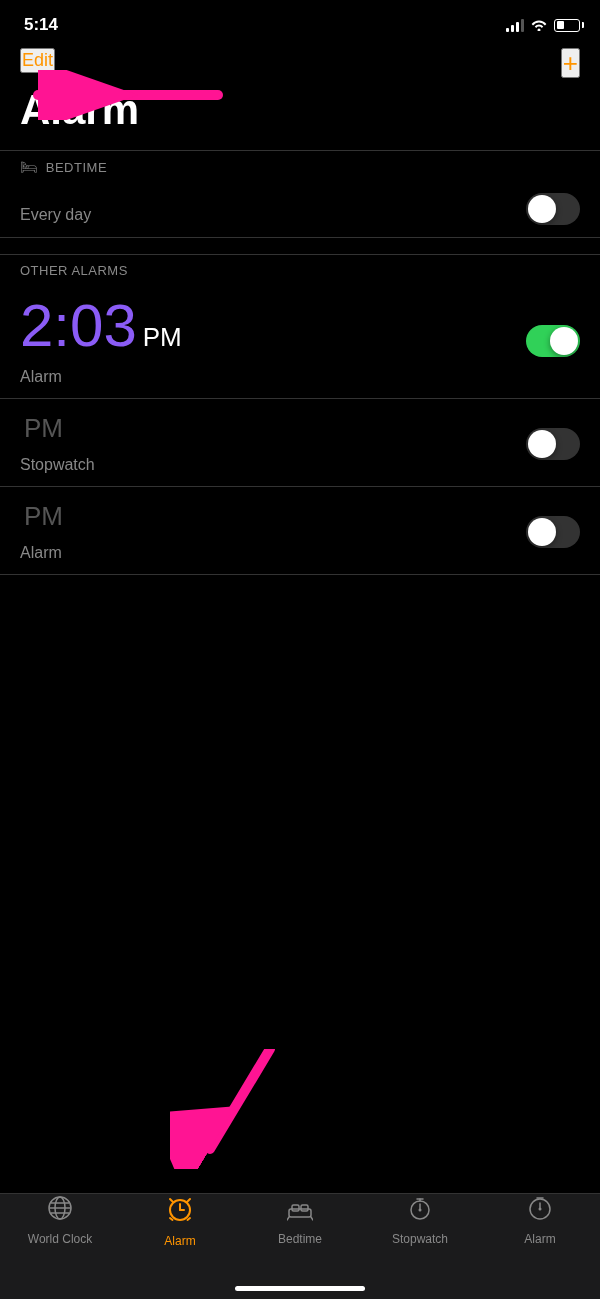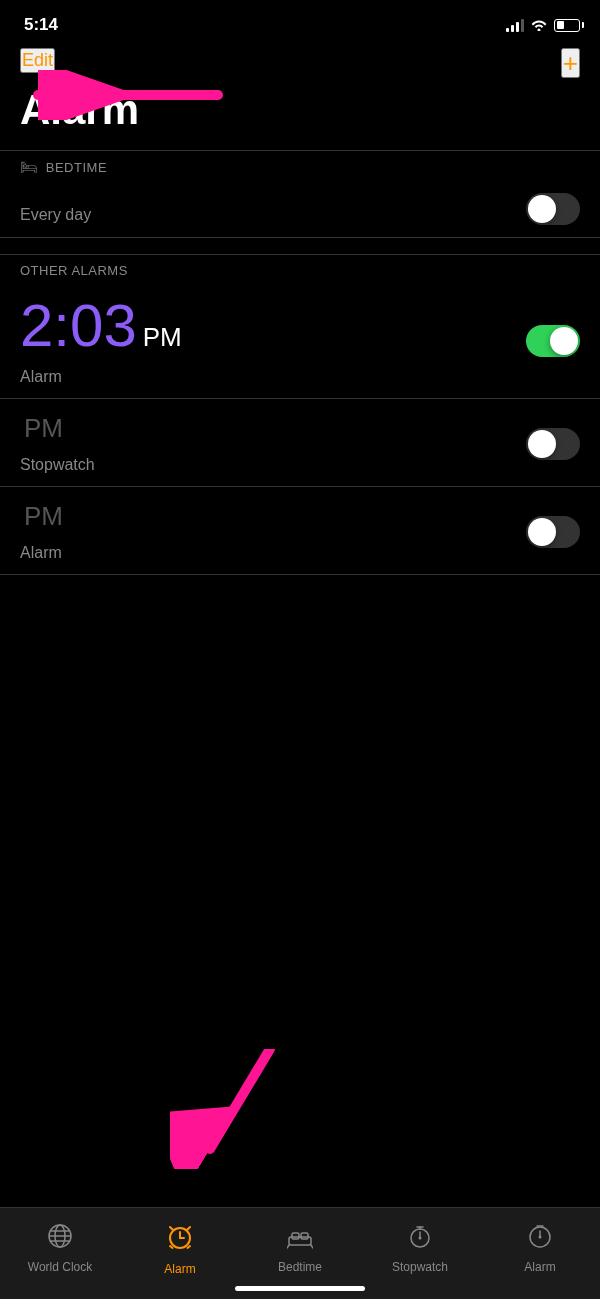--- a/index.html
+++ b/index.html
@@ -222,27 +222,27 @@
     .toggle.on .toggle-knob {
       left: 24px;
     }
 
     
     .tab-bar {
       position: absolute;
       bottom: 0;
       left: 0;
       right: 0;
-      height: 92px;
+      height: 106px;
       background: rgba(28, 28, 30, 0.95);
       border-top: 0.5px solid #333;
       display: flex;
       justify-content: space-around;
       align-items: flex-start;
-      padding-top: 15px;
+      padding-top: 1px;
     }
 
     .tab-item {
       display: flex;
       flex-direction: column;
       align-items: center;
       gap: 4px;
       cursor: pointer;
       width: 80px;
     }

